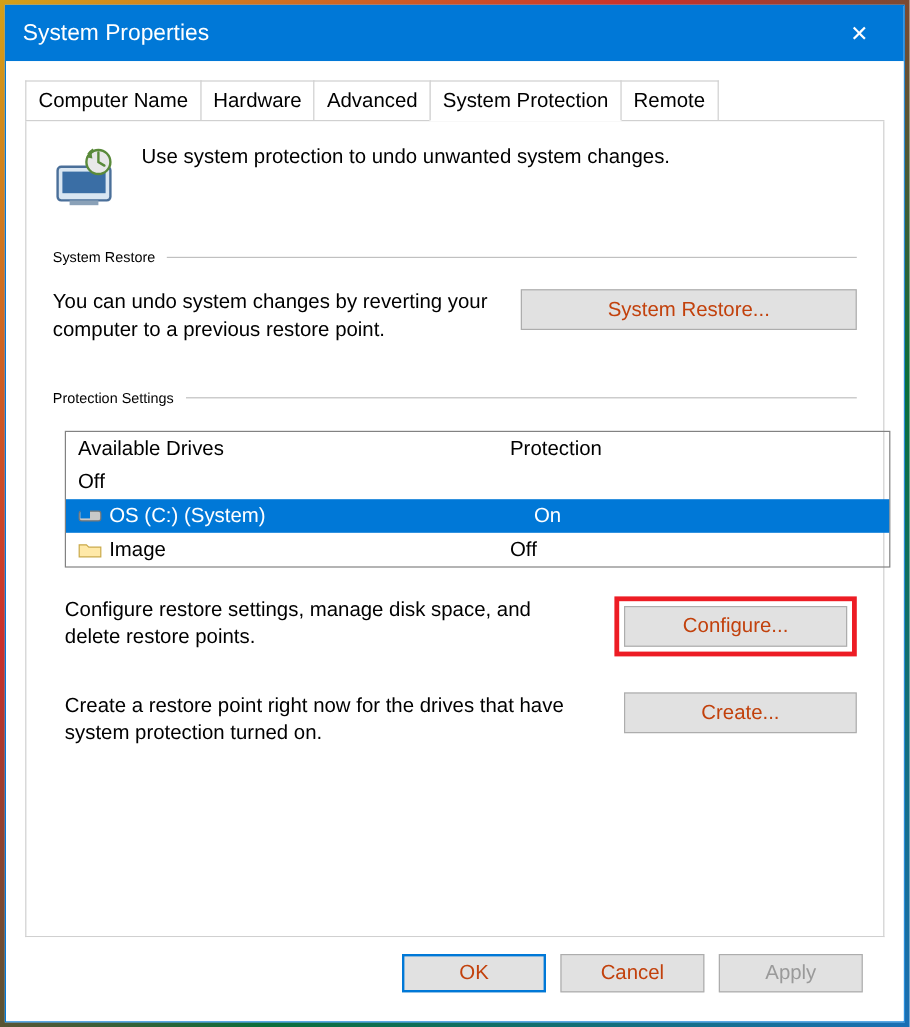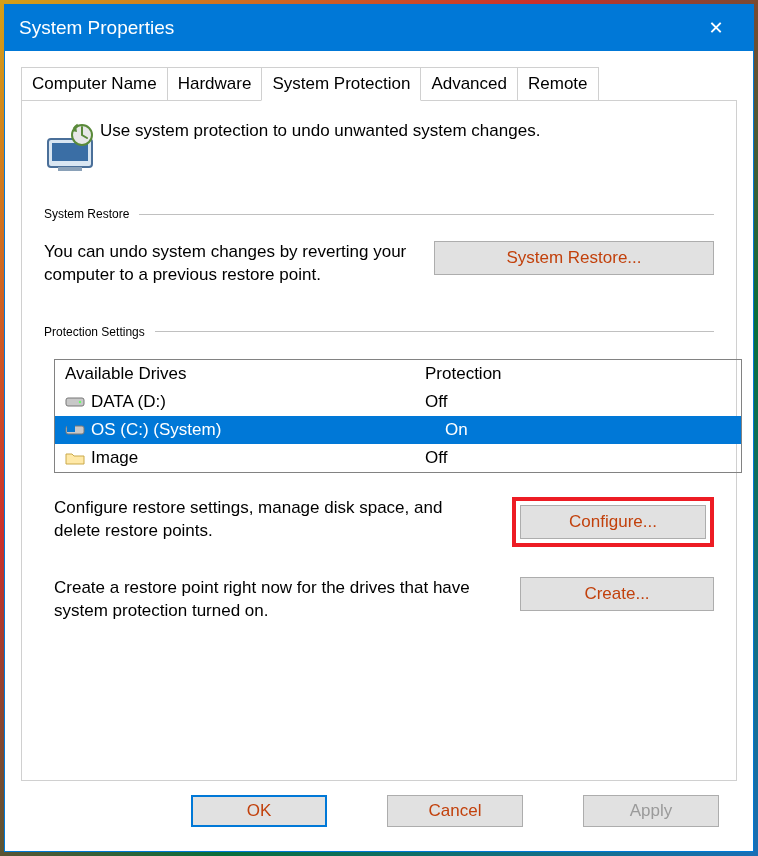--- a/index.html
+++ b/index.html
@@ -70,20 +70,21 @@
   }
   .tabpanel {
     border: 1px solid #d0d0d0;
     border-top: none;
     flex: 1;
     padding: 18px 22px 12px 22px;
   }
   .intro {
     display: flex;
     align-items: flex-start;
+    gap: 18px;
     margin-bottom: 32px;
   }
   .intro svg { flex-shrink: 0; }
   .intro-text { font-size: 17px; padding-top: 2px; }
   .section-head {
     display: flex;
     align-items: center;
     gap: 10px;
     margin: 10px 0 20px 0;
     font-size: 12px;
@@ -145,21 +146,21 @@
   .drive-icon {
     width: 20px; height: 16px; display:inline-block;
   }
   .footer {
     display: flex;
     justify-content: flex-end;
     gap: 12px;
     padding: 14px 18px 14px 0;
     background: #fff;
   }
-  .footer .btn { width: 136px; height: 32px; margin-left: 48px; }
+  .footer .btn { width: 120px; height: 32px; }
   .footer .btn.primary {
     border: 2px solid #0078d7;
     background: #e1e1e1;
   }
 </style>
 </head>
 <body>
 
 <div class="window">
 
@@ -168,22 +169,22 @@
     <div class="close-btn">
       <span>✕</span>
     </div>
   </div>
 
   <div class="content">
 
     <div class="tabs">
       <div class="tab"><span>Computer Name</span></div>
       <div class="tab"><span>Hardware</span></div>
+      <div class="tab"><span>Advanced</span></div>
       <div class="tab active"><span>System Protection</span></div>
-      <div class="tab"><span>Advanced</span></div>
       <div class="tab"><span>Remote</span></div>
     </div>
 
     <div class="tabpanel">
 
       <div class="intro">
         <svg width="56" height="56" viewBox="0 0 56 56">
           <rect x="4" y="20" width="44" height="28" rx="3" fill="#d9e6f2" stroke="#4a6f99" stroke-width="2"></rect>
           <rect x="8" y="24" width="36" height="18" fill="#3a6ea5"></rect>
           <rect x="14" y="48" width="24" height="4" fill="#8aa1b8"></rect>
@@ -209,29 +210,20 @@
         <span>Protection Settings</span>
         <div class="line"></div>
       </div>
 
       <div class="drives">
         <div class="drives-head">
           <div class="c1">Available Drives</div>
           <div class="c2">Protection</div>
         </div>
         <div class="drive-row">
-          <div class="c1">
-            <span class="drive-icon">
-              <svg width="20" height="16">
-                  <rect x="1" y="4" width="18" height="8" rx="2" fill="#c8c8c8" stroke="#777"></rect>
-                  <circle cx="15" cy="8" r="1.2" fill="#6f6"></circle>
-                </svg>
-            </span>
-            <span>DATA (D:)</span>
-          </div>
           <div class="c2">Off</div>
         </div>
         <div class="drive-row selected">
           <div class="c1">
             <span class="drive-icon">
               <svg width="20" height="16">
                   <rect x="1" y="4" width="18" height="8" rx="2" fill="#c8c8c8" stroke="#777"></rect>
                   <rect x="2" y="2" width="8" height="8" fill="#0078d7"></rect>
                 </svg>
             </span>

